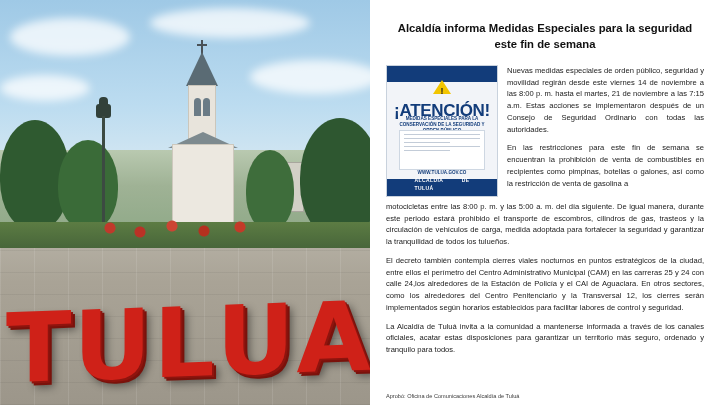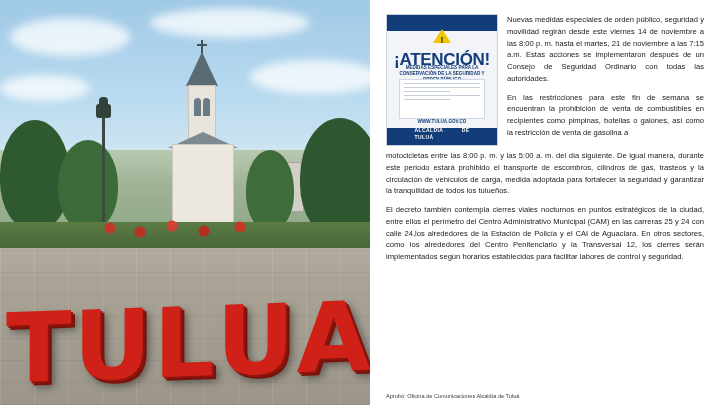--- a/index.html
+++ b/index.html
@@ -294,20 +294,21 @@
       <span>T</span>
       <span>U</span>
       <span>L</span>
       <span>U</span>
       <span>A</span>
     </div>
   </div>
 
   <div class="article">
 
+    <div class="headline">Alcaldía informa Medidas Especiales para la seguridad este fin de semana</div>
 
     <div class="body-col">
 
       <div class="flyer">
         <div class="f-top"></div>
         <div class="f-tri"></div>
         <div class="f-bang">!</div>
         <div class="f-title">¡ATENCIÓN!</div>
         <div class="f-sub">MEDIDAS ESPECIALES PARA LA CONSERVACIÓN DE LA SEGURIDAD Y ORDEN PÚBLICO</div>
         <div class="f-sheet">
@@ -320,18 +321,19 @@
         <div class="f-web">WWW.TULUA.GOV.CO</div>
         <div class="f-bottom"></div>
         <div class="f-logo">ALCALDÍA DE TULUÁ</div>
       </div>
 
       <p>Nuevas medidas especiales de orden público, seguridad y movilidad regirán desde este viernes 14 de noviembre a las 8:00 p. m. hasta el martes, 21 de noviembre a las 7:15 a.m. Estas acciones se implementaron después de un Consejo de Seguridad Ordinario con todas las autoridades.</p>
       <p>En las restricciones para este fin de semana se encuentran la prohibición de venta de combustibles en recipientes como pimpinas, botellas o galones, así como la restricción de venta de gasolina a</p>
       <div class="clear"></div>
       <p>motocicletas entre las 8:00 p. m. y las 5:00 a. m. del día siguiente. De igual manera, durante este periodo estará prohibido el transporte de escombros, cilindros de gas, trasteos y la circulación de vehículos de carga, medida adoptada para fortalecer la seguridad y garantizar la tranquilidad de todos los tulueños.</p>
       <p>El decreto también contempla cierres viales nocturnos en puntos estratégicos de la ciudad, entre ellos el perímetro del Centro Administrativo Municipal (CAM) en las carreras 25 y 24 con calle 24,los alrededores de la Estación de Policía y el CAI de Aguaclara. En otros sectores, como los alrededores del Centro Penitenciario y la Transversal 12, los cierres serán implementados según horarios establecidos para facilitar labores de control y seguridad.</p>
+      <p>La Alcaldía de Tuluá invita a la comunidad a mantenerse informada a través de los canales oficiales, acatar estas disposiciones para garantizar un territorio más seguro, ordenado y tranquilo para todos.</p>
     </div>
 
     <div class="credit">Aprobó: Oficina de Comunicaciones Alcaldía de Tuluá</div>
   </div>
 
 </div>
 
 </body></html>

